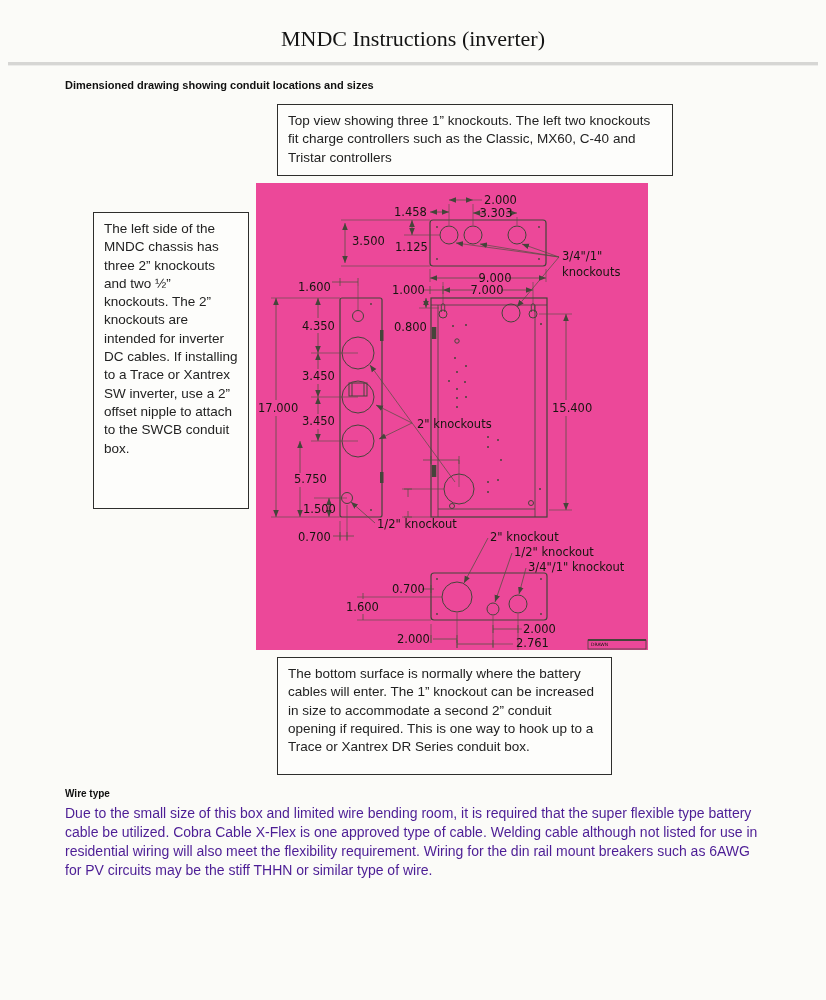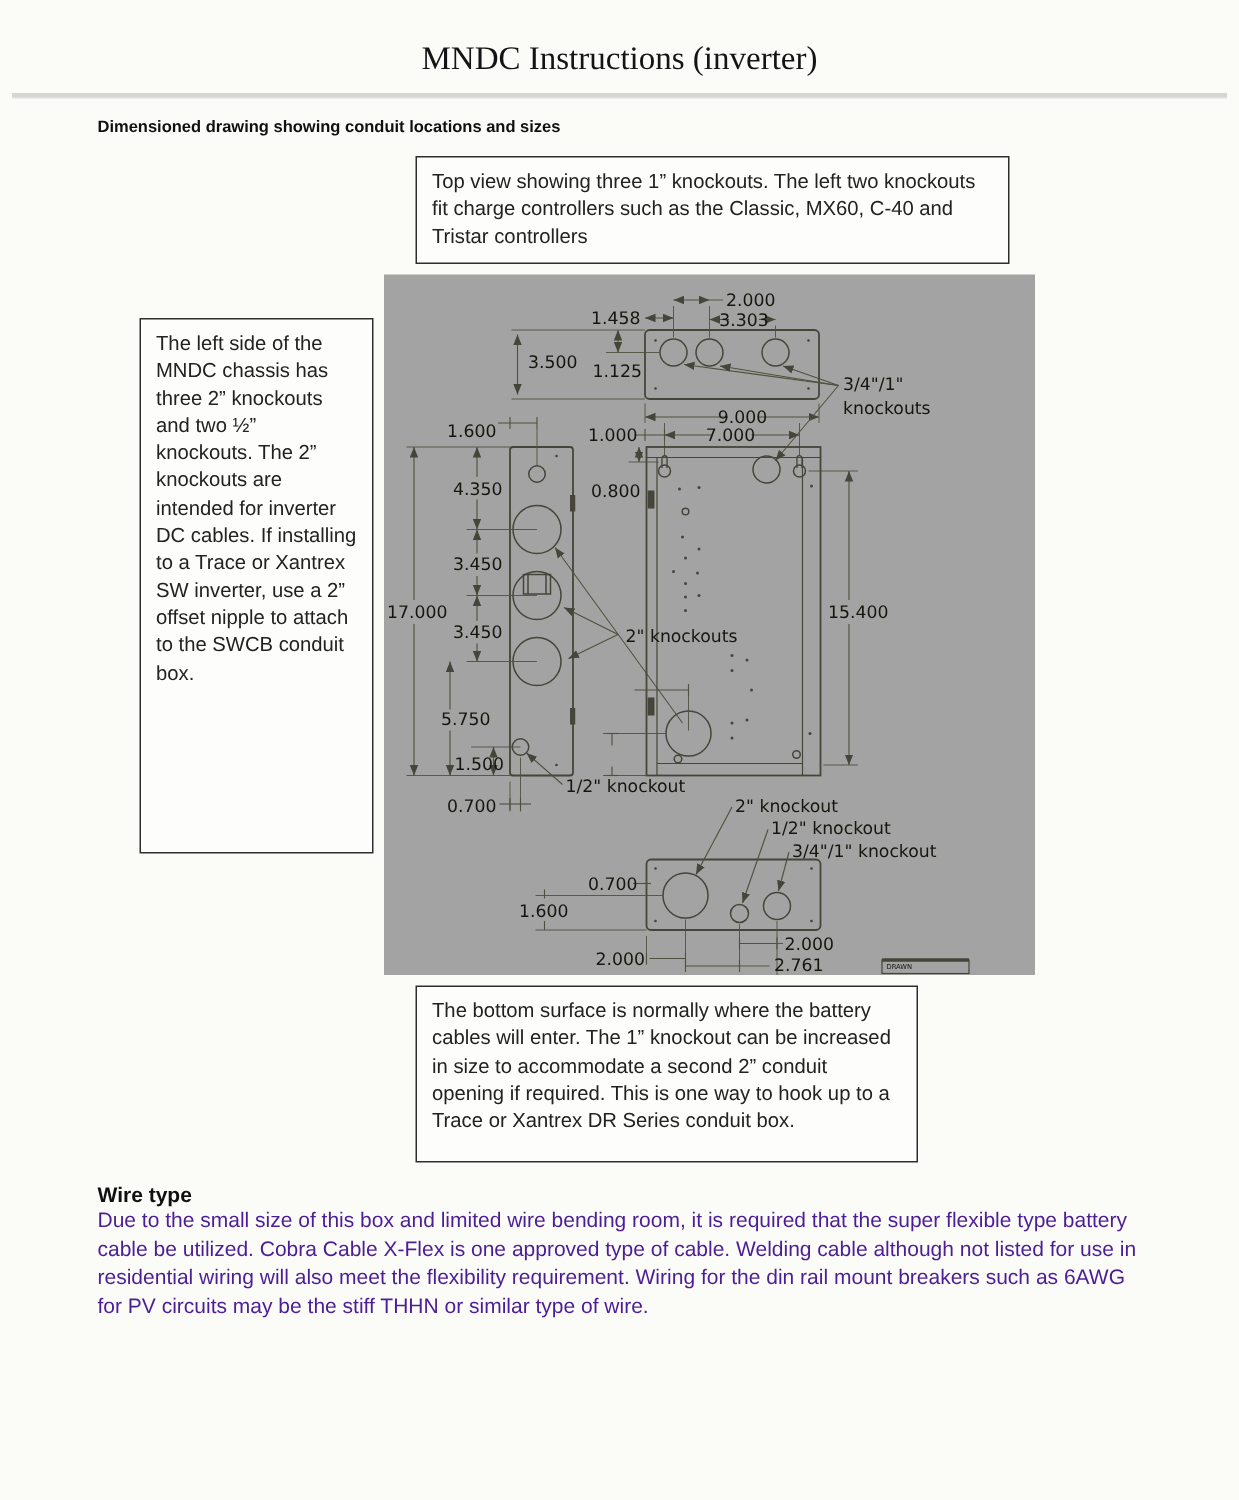--- a/index.html
+++ b/index.html
@@ -22,30 +22,30 @@
     position:absolute;left:65px;top:79px;
     font-size:11px;font-weight:bold;color:#101010;
   }
   .callout{
     position:absolute;border:1.5px solid #2e2e2c;background:#fdfdfb;
     font-size:13.5px;line-height:18.3px;color:#222;
     padding:7px 10px;box-sizing:border-box;
   }
   .callout p{margin:0;}
   #co-top{left:277px;top:104px;width:396px;height:72px;}
-  #co-left{left:93px;top:212px;width:156px;height:357px;}
+  #co-left{left:93px;top:212px;width:156px;height:297px;}
   #co-bottom{left:277px;top:657px;width:335px;height:118px;}
   .diagram{
-    position:absolute;left:256px;top:183px;width:434px;height:467px;
-    background:#a3a3a3;
+    position:absolute;left:256px;top:183px;width:392px;height:467px;
+    background:#ec4899;
   }
   .diagram svg{display:block;}
   .wire-heading{
     position:absolute;left:65px;top:788px;
-    font-size:14px;font-weight:bold;color:#101010;
+    font-size:10px;font-weight:bold;color:#101010;
   }
   .wire-paragraph{
     position:absolute;left:65px;top:804px;width:702px;
     font-size:14px;line-height:19px;color:#4c1d95;
   }
 </style>
 </head>
 <body>
 
 <div class="page-title">MNDC Instructions (inverter)</div>

